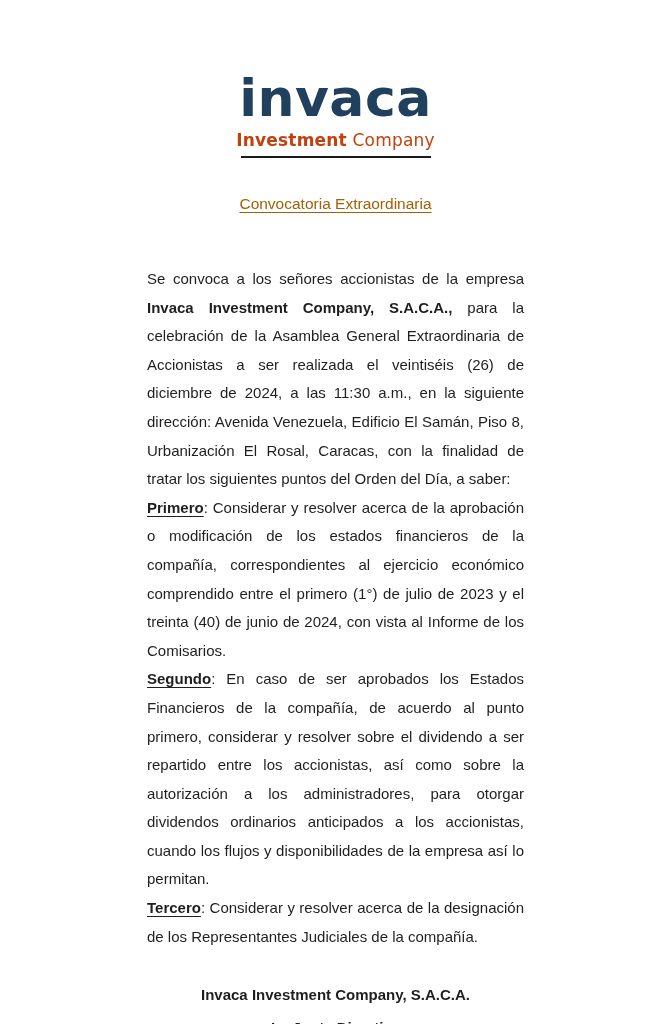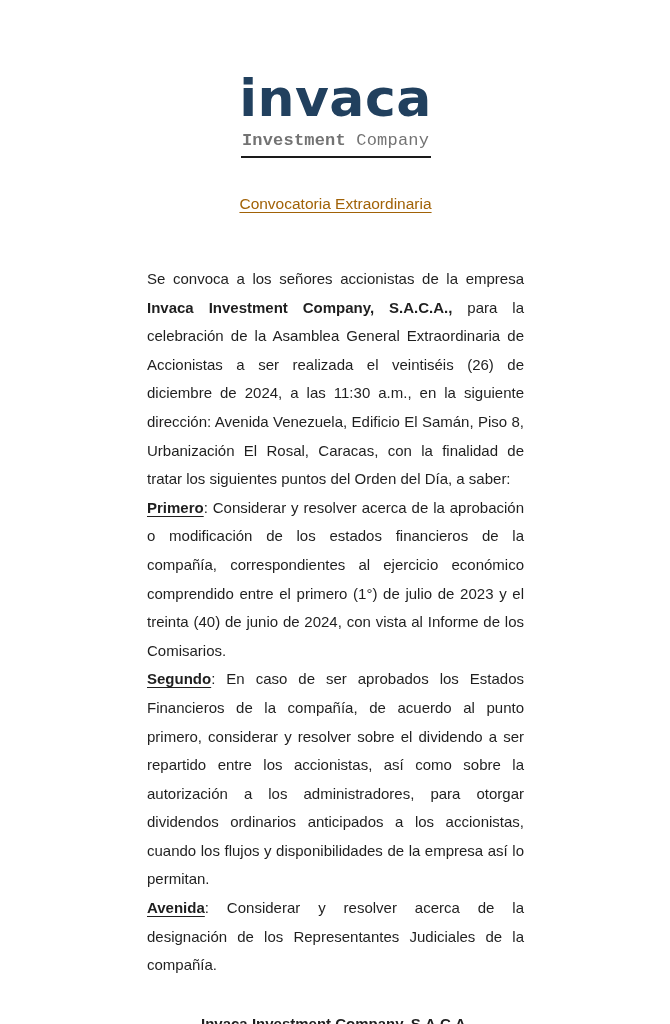--- a/index.html
+++ b/index.html
@@ -97,38 +97,38 @@
     margin-top: 4px;
   }
 </style>
 </head>
 <body>
 
 <div class="page">
 
   <header class="logo-block">
     <div class="logo-wordmark" style="color: rgb(33, 64, 94);">invaca</div>
-    <div class="logo-subtitle" style="color: #737373; font-family: Liberation Mono, monospace;">
+    <div class="logo-subtitle" style="color: #c2410c;">
       <span class="strong">Investment</span>
       <span class="light">Company</span>
     </div>
     <div class="logo-rule" style="background-color: rgb(26, 26, 26);"></div>
   </header>
 
   <h1 class="doc-title">Convocatoria Extraordinaria</h1>
 
   <section class="doc-body">
 
     <p><span>Se convoca a los señores accionistas de la empresa </span><span class="seg-bold">Invaca Investment Company, S.A.C.A.,</span><span> para la celebración de la Asamblea General Extraordinaria de Accionistas a ser realizada el veintiséis (26) de diciembre de 2024, a las 11:30 a.m., en la siguiente dirección: Avenida Venezuela, Edificio El Samán, Piso 8, Urbanización El Rosal, Caracas, con la finalidad de tratar los siguientes puntos del Orden del Día, a saber:</span></p>
 
     <p><span class="seg-bold-underline">Primero</span><span>: Considerar y resolver acerca de la aprobación o modificación de los estados financieros de la compañía, correspondientes al ejercicio económico comprendido entre el primero (1°) de julio de 2023 y el treinta (40) de junio de 2024, con vista al Informe de los Comisarios.</span></p>
 
     <p><span class="seg-bold-underline">Segundo</span><span>: En caso de ser aprobados los Estados Financieros de la compañía, de acuerdo al punto primero, considerar y resolver sobre el dividendo a ser repartido entre los accionistas, así como sobre la autorización a los administradores, para otorgar dividendos ordinarios anticipados a los accionistas, cuando los flujos y disponibilidades de la empresa así lo permitan.</span></p>
 
-    <p><span class="seg-bold-underline">Avenida</span><span>: Considerar y resolver acerca de la designación de los Representantes Judiciales de la compañía.</span></p>
+    <p><span class="seg-bold-underline">Tercero</span><span>: Considerar y resolver acerca de la designación de los Representantes Judiciales de la compañía.</span></p>
 
   </section>
 
 
   <footer class="signature">
     <p>Invaca Investment Company, S.A.C.A.</p>
     <p class="board-line">La Junta Directiva</p>
   </footer>
 
 </div>

